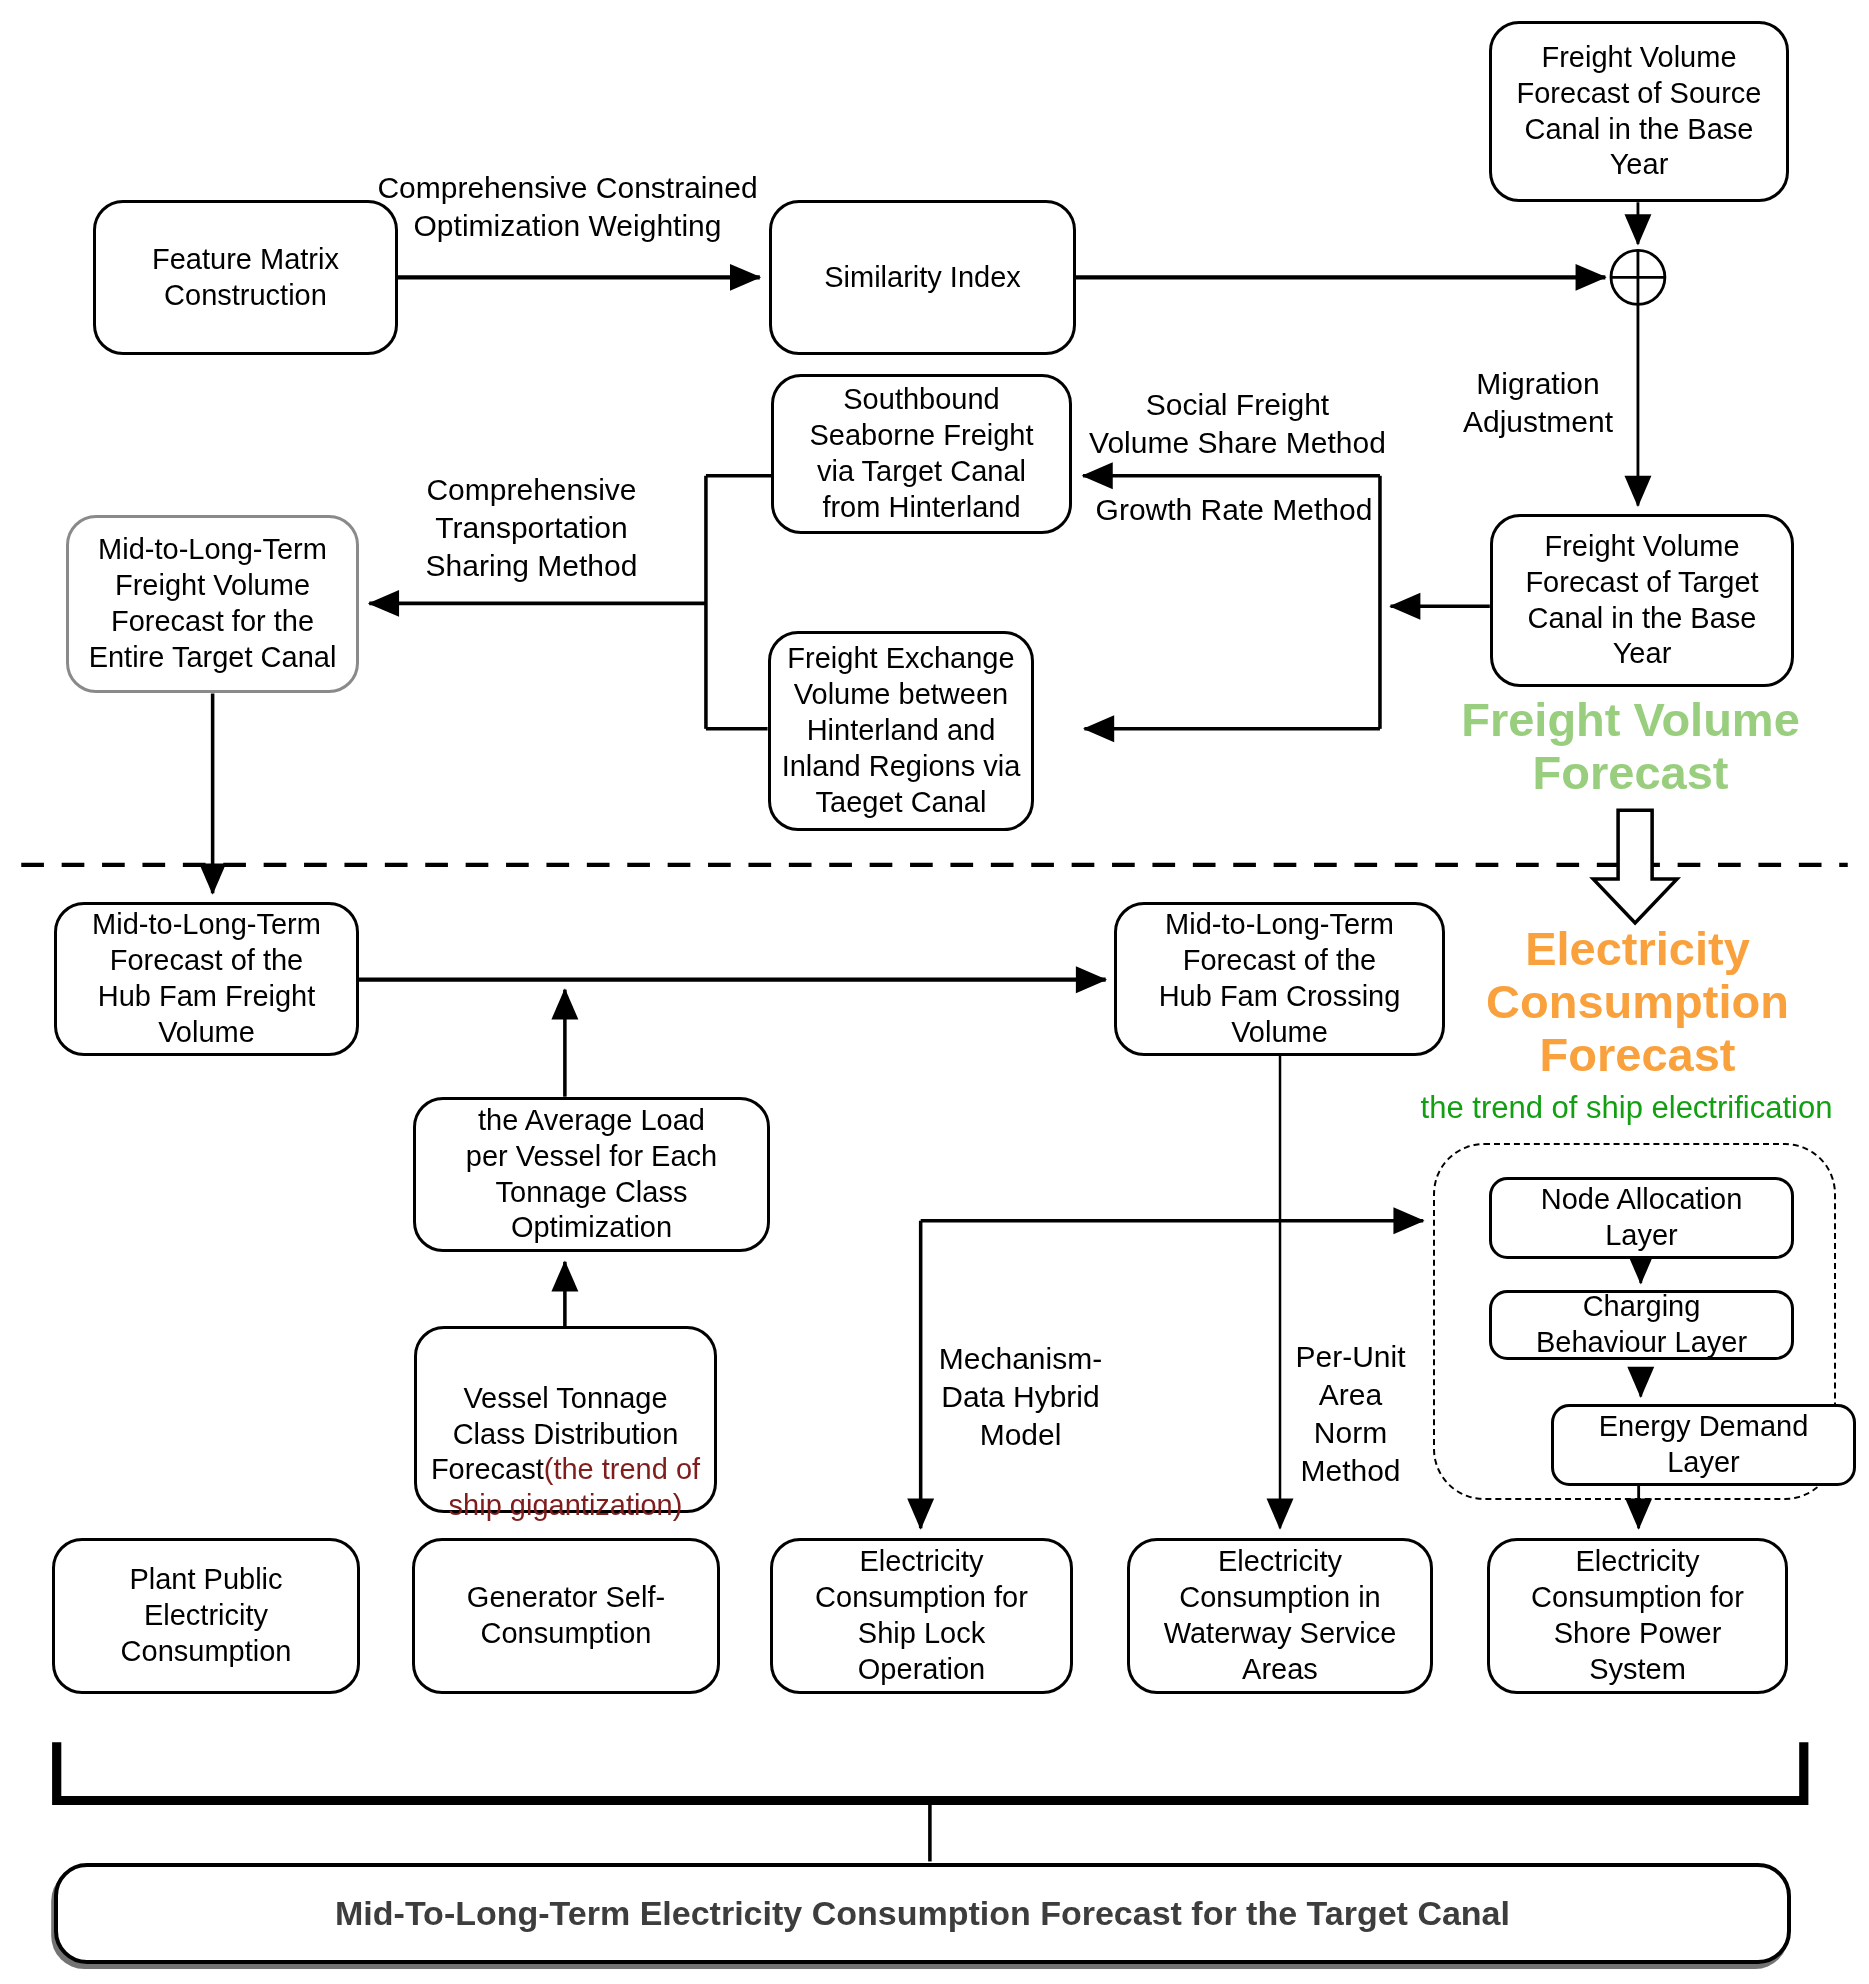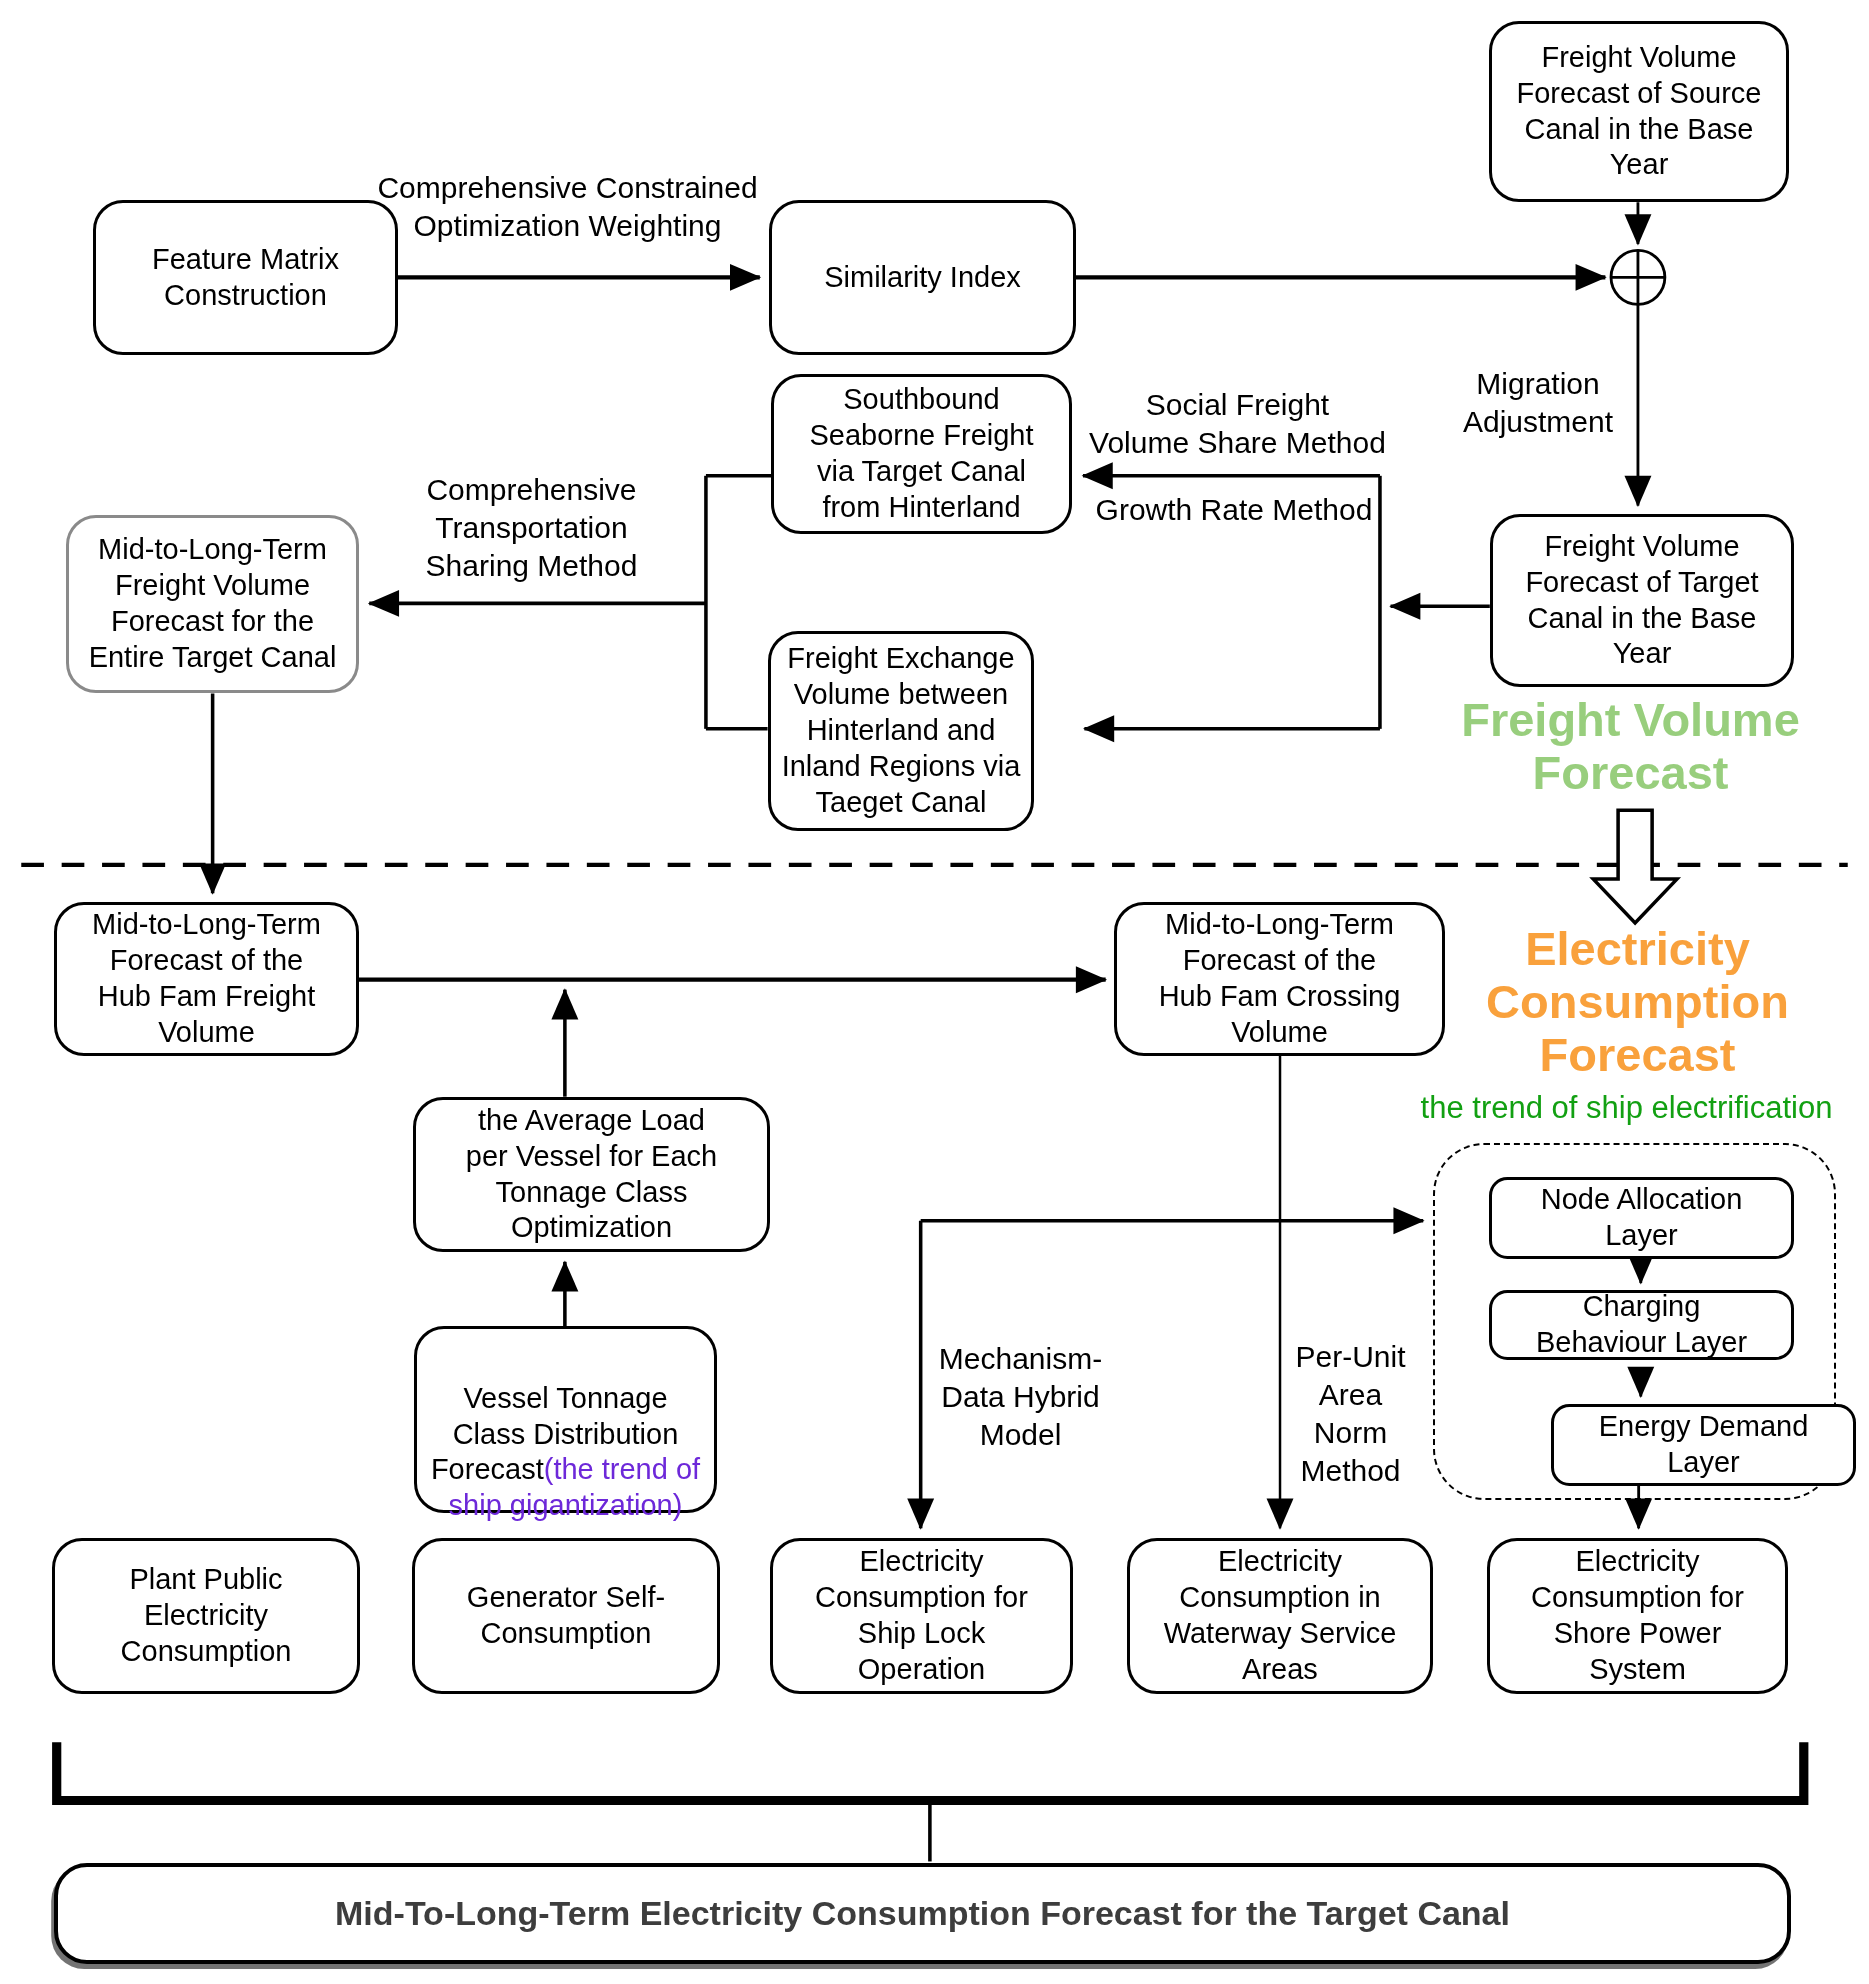--- a/index.html
+++ b/index.html
@@ -136,21 +136,21 @@
 Volume</div>
 
   <div class="box" style="left:413px; top:1097px; width:357px; height:155px;">the Average Load
 per Vessel for Each
 Tonnage Class
 Optimization</div>
 
   <div class="box" style="left:414px; top:1326px; width:303px; height:187px; display:block; padding-top:15.6px;">
     <span>Vessel Tonnage
 Class Distribution
-Forecast</span><span style="color: #6d28d9;">(the trend of
+Forecast</span><span style="color: #7f1d1d;">(the trend of
 ship gigantization)</span>
   </div>
 
   <div class="box small" style="left:1489px; top:1177px; width:305px; height:82px;">Node Allocation
 Layer</div>
 
   <div class="box small" style="left:1489px; top:1290px; width:305px; height:70px;">Charging
 Behaviour Layer</div>
 
   <div class="box small" style="left:1551px; top:1404px; width:305px; height:82px;">Energy Demand

